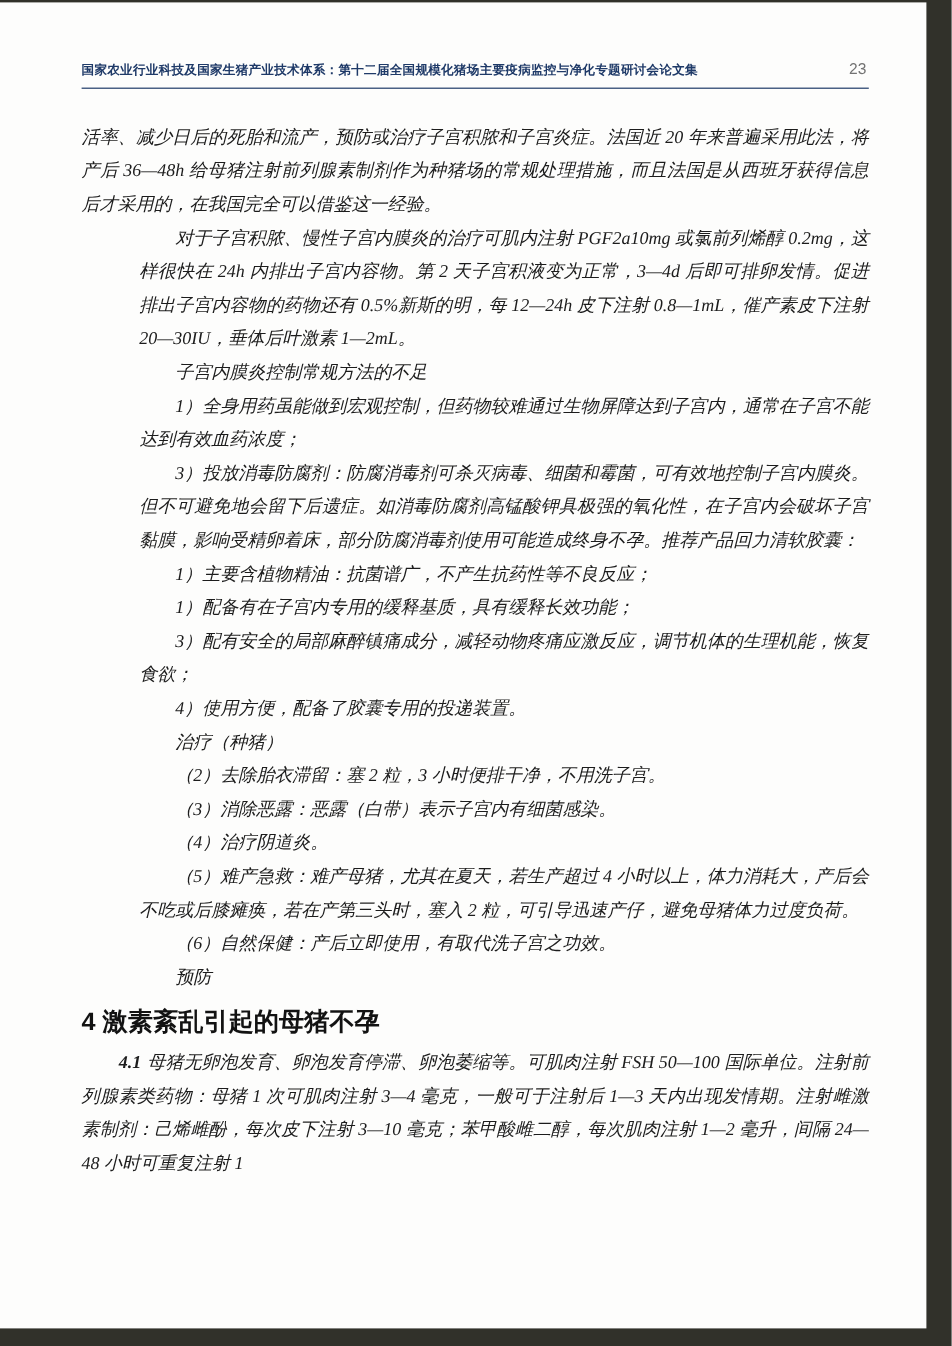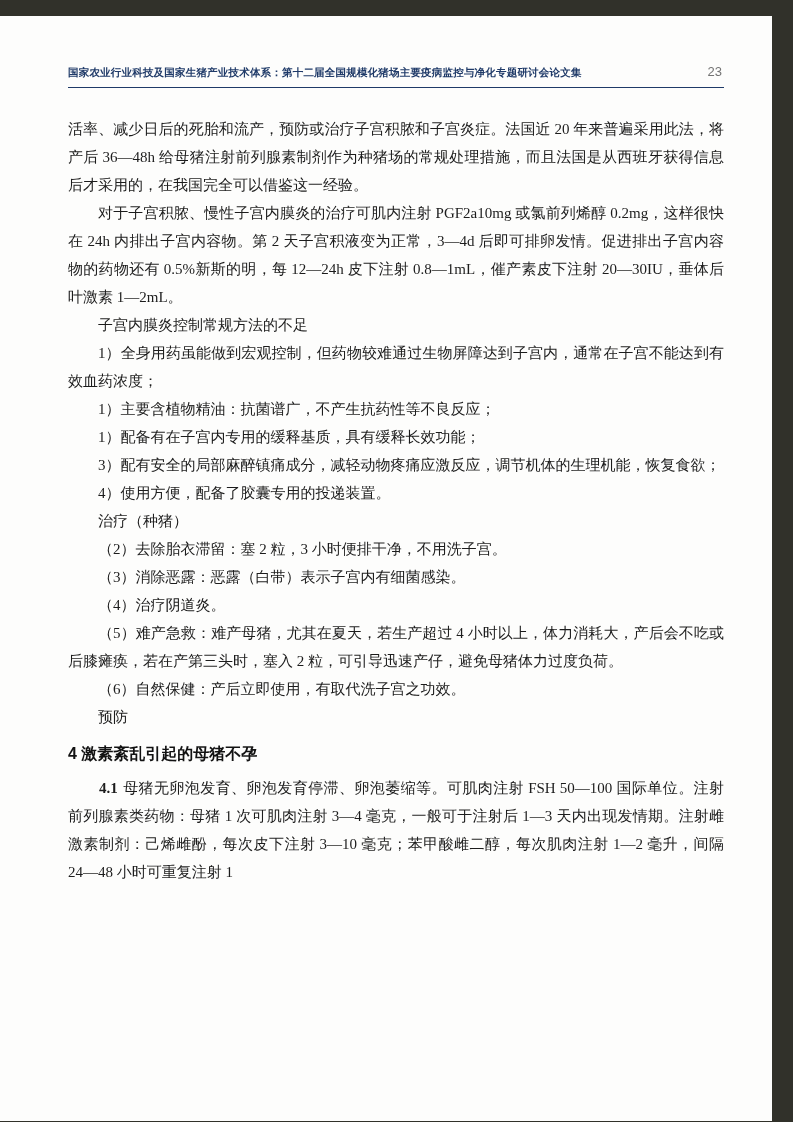--- a/index.html
+++ b/index.html
@@ -5,21 +5,21 @@
   * { box-sizing: border-box; }
   html, body { margin: 0; padding: 0; }
   body {
     width: 793px; height: 1122px;
     background: #31312a;
     overflow: hidden;
     font-family: "Liberation Serif", "DejaVu Serif", serif;
     position: relative;
   }
   .page {
-    position: absolute; left: 0; top: 16px;
+    position: absolute; left: 0; top: 2px;
     width: 772px; height: 1105px;
     background: #fdfdfc;
   }
   .margins {
     position: absolute; left: 68px; top: 0; width: 656px;
   }
   .header {
     display: flex; justify-content: space-between; align-items: baseline;
     padding-top: 48px;
   }
@@ -40,25 +40,25 @@
     border-bottom: 1.5px solid #1f3a68;
     margin-top: 7px;
   }
   .body-text {
     margin-top: 27px;
     font-size: 15px;
     line-height: 28px;
     color: #1c1c1c;
     text-align: justify;
   }
-  .para { margin: 0; }
-  .para.indent { text-indent: 2em; }
+  .para { margin: 0; font-style: italic; }
+  .para.indent { text-indent: 2em; margin-left: 48px; }
   .section-heading {
     font-family: "Liberation Sans", "DejaVu Sans", sans-serif;
-    font-size: 16px;
+    font-size: 21px;
     font-weight: 700;
     color: #121212;
     margin: 9px 0 6px 0;
     line-height: 28px;
   }
   .bold-label { font-weight: 700; margin-right: 5px; margin-left: 31px; }
 </style>
 </head>
 <body>
 
@@ -69,20 +69,21 @@
       <div class="header-title">国家农业行业科技及国家生猪产业技术体系：第十二届全国规模化猪场主要疫病监控与净化专题研讨会论文集</div>
       <div class="page-number">23</div>
     </div>
     <div class="header-rule"></div>
 
     <div class="body-text">
       <p class="para">活率、减少日后的死胎和流产，预防或治疗子宫积脓和子宫炎症。法国近 20 年来普遍采用此法，将产后 36—48h 给母猪注射前列腺素制剂作为种猪场的常规处理措施，而且法国是从西班牙获得信息后才采用的，在我国完全可以借鉴这一经验。</p>
       <p class="para indent">对于子宫积脓、慢性子宫内膜炎的治疗可肌内注射 PGF2a10mg 或氯前列烯醇 0.2mg，这样很快在 24h 内排出子宫内容物。第 2 天子宫积液变为正常，3—4d 后即可排卵发情。促进排出子宫内容物的药物还有 0.5%新斯的明，每 12—24h 皮下注射 0.8—1mL，催产素皮下注射 20—30IU，垂体后叶激素 1—2mL。</p>
       <p class="para indent">子宫内膜炎控制常规方法的不足</p>
       <p class="para indent">1）全身用药虽能做到宏观控制，但药物较难通过生物屏障达到子宫内，通常在子宫不能达到有效血药浓度；</p>
+      <p class="para indent">3）投放消毒防腐剂：防腐消毒剂可杀灭病毒、细菌和霉菌，可有效地控制子宫内膜炎。但不可避免地会留下后遗症。如消毒防腐剂高锰酸钾具极强的氧化性，在子宫内会破坏子宫黏膜，影响受精卵着床，部分防腐消毒剂使用可能造成终身不孕。推荐产品回力清软胶囊：</p>
       <p class="para indent">1）主要含植物精油：抗菌谱广，不产生抗药性等不良反应；</p>
       <p class="para indent">1）配备有在子宫内专用的缓释基质，具有缓释长效功能；</p>
       <p class="para indent">3）配有安全的局部麻醉镇痛成分，减轻动物疼痛应激反应，调节机体的生理机能，恢复食欲；</p>
       <p class="para indent">4）使用方便，配备了胶囊专用的投递装置。</p>
       <p class="para indent">治疗（种猪）</p>
       <p class="para indent">（2）去除胎衣滞留：塞 2 粒，3 小时便排干净，不用洗子宫。</p>
       <p class="para indent">（3）消除恶露：恶露（白带）表示子宫内有细菌感染。</p>
       <p class="para indent">（4）治疗阴道炎。</p>
       <p class="para indent">（5）难产急救：难产母猪，尤其在夏天，若生产超过 4 小时以上，体力消耗大，产后会不吃或后膝瘫痪，若在产第三头时，塞入 2 粒，可引导迅速产仔，避免母猪体力过度负荷。</p>
       <p class="para indent">（6）自然保健：产后立即使用，有取代洗子宫之功效。</p>

